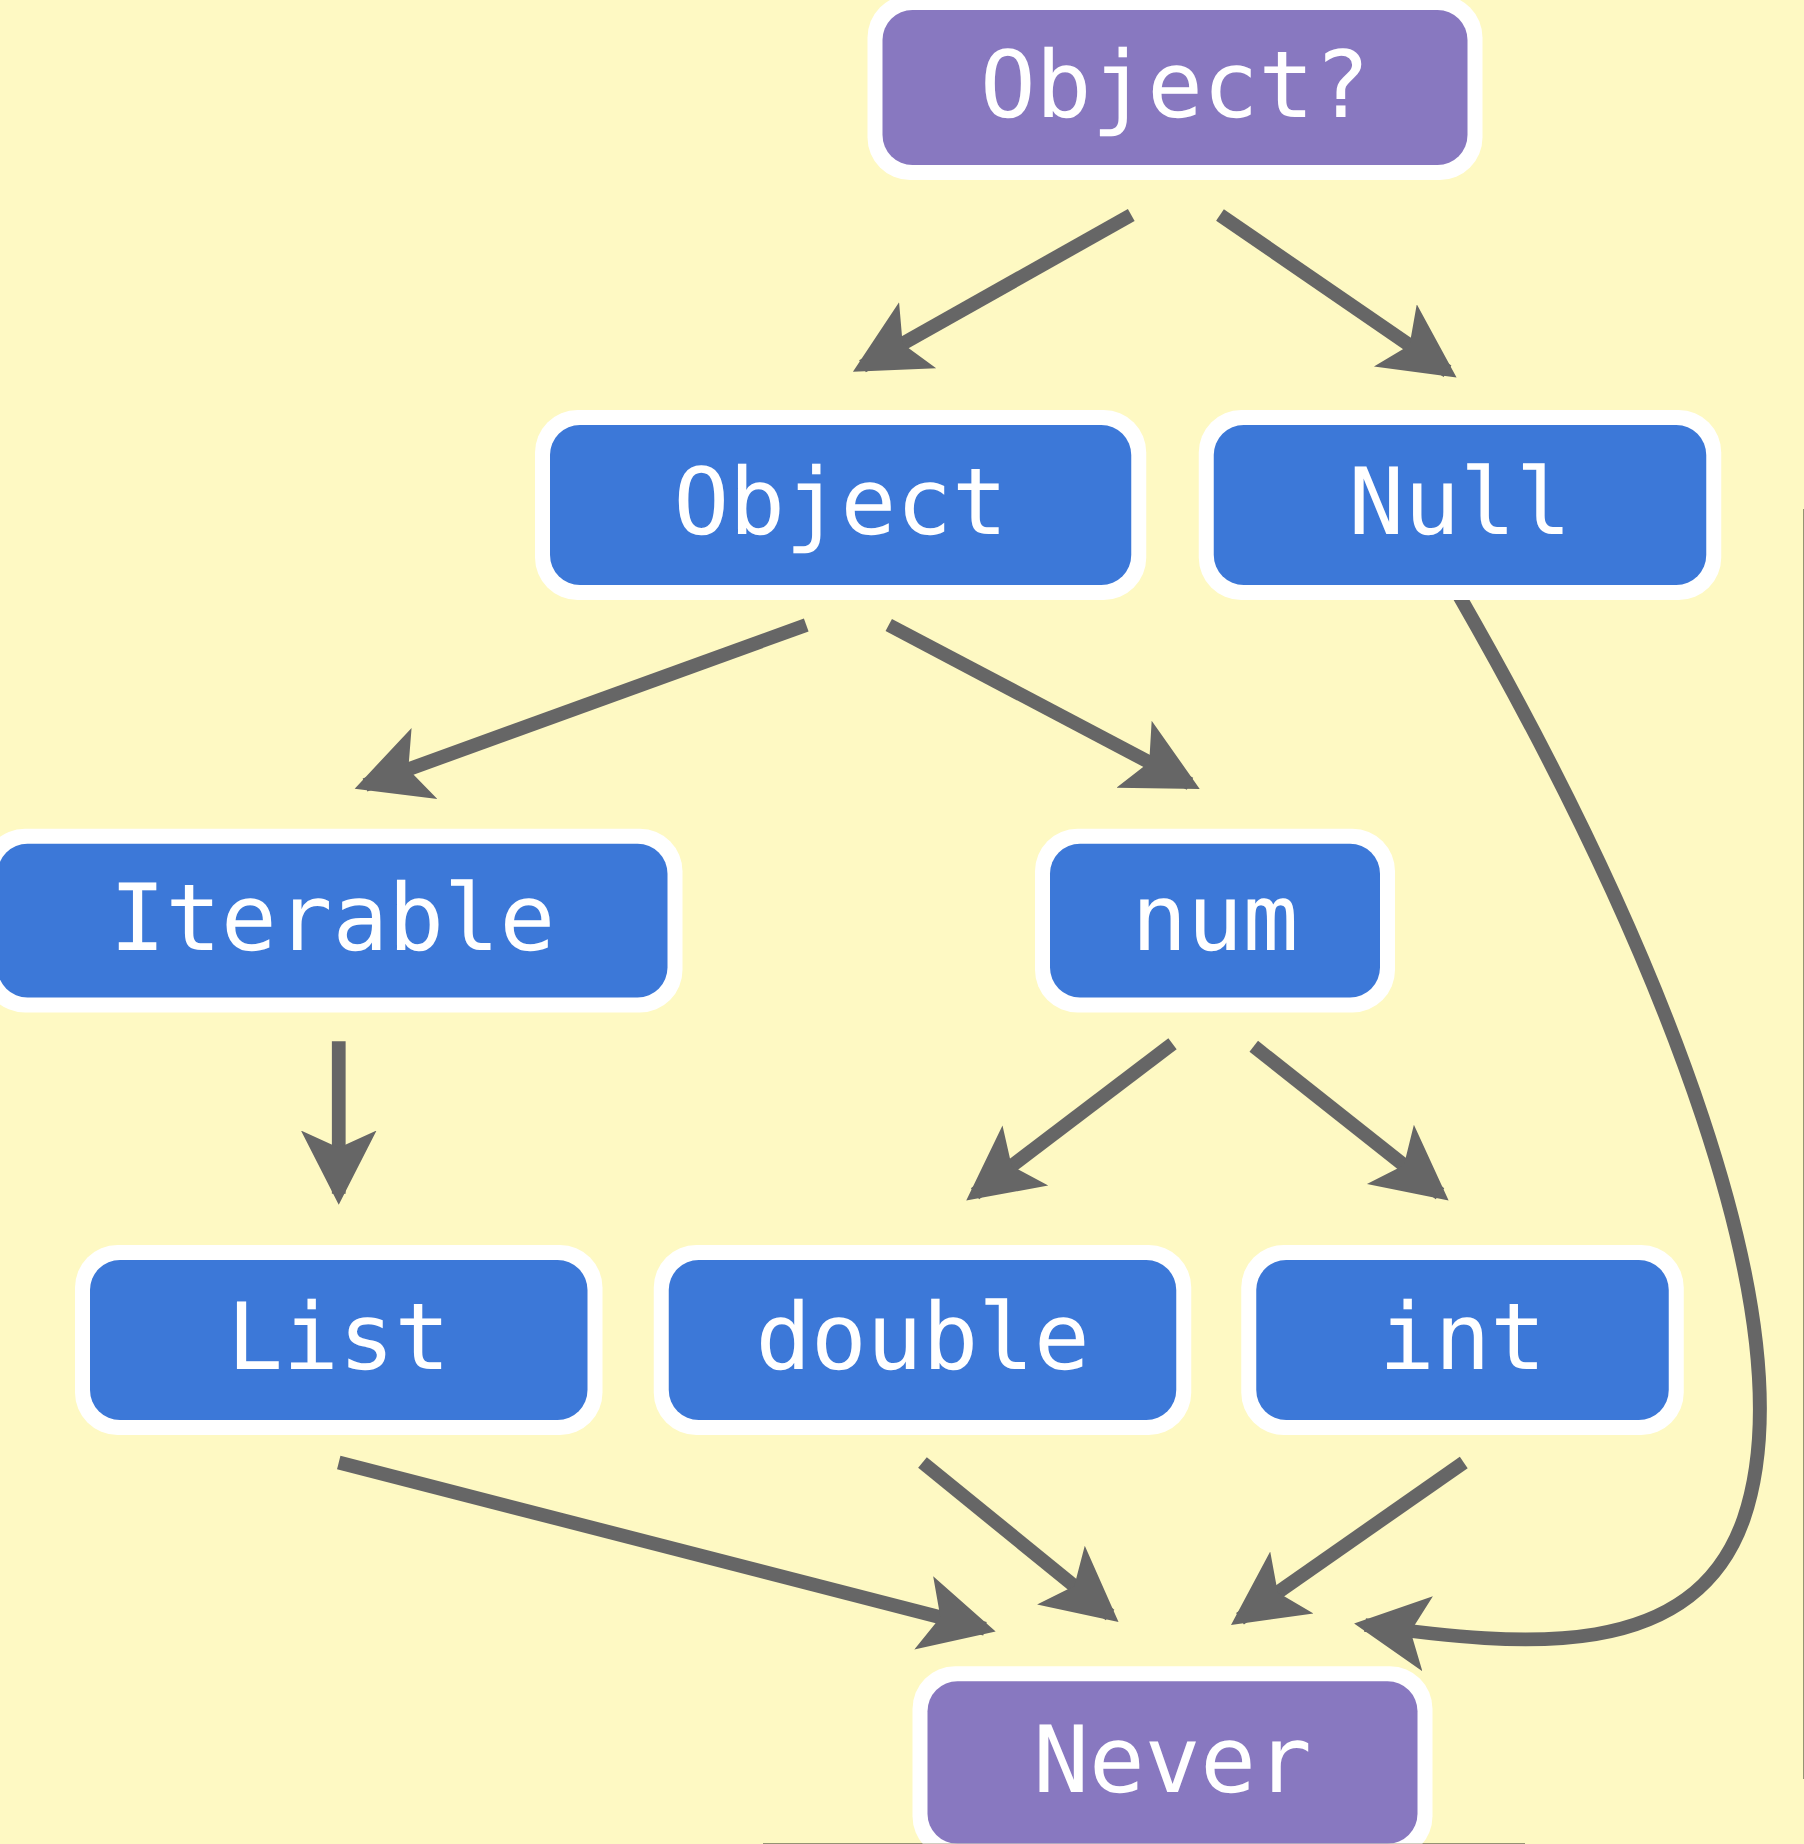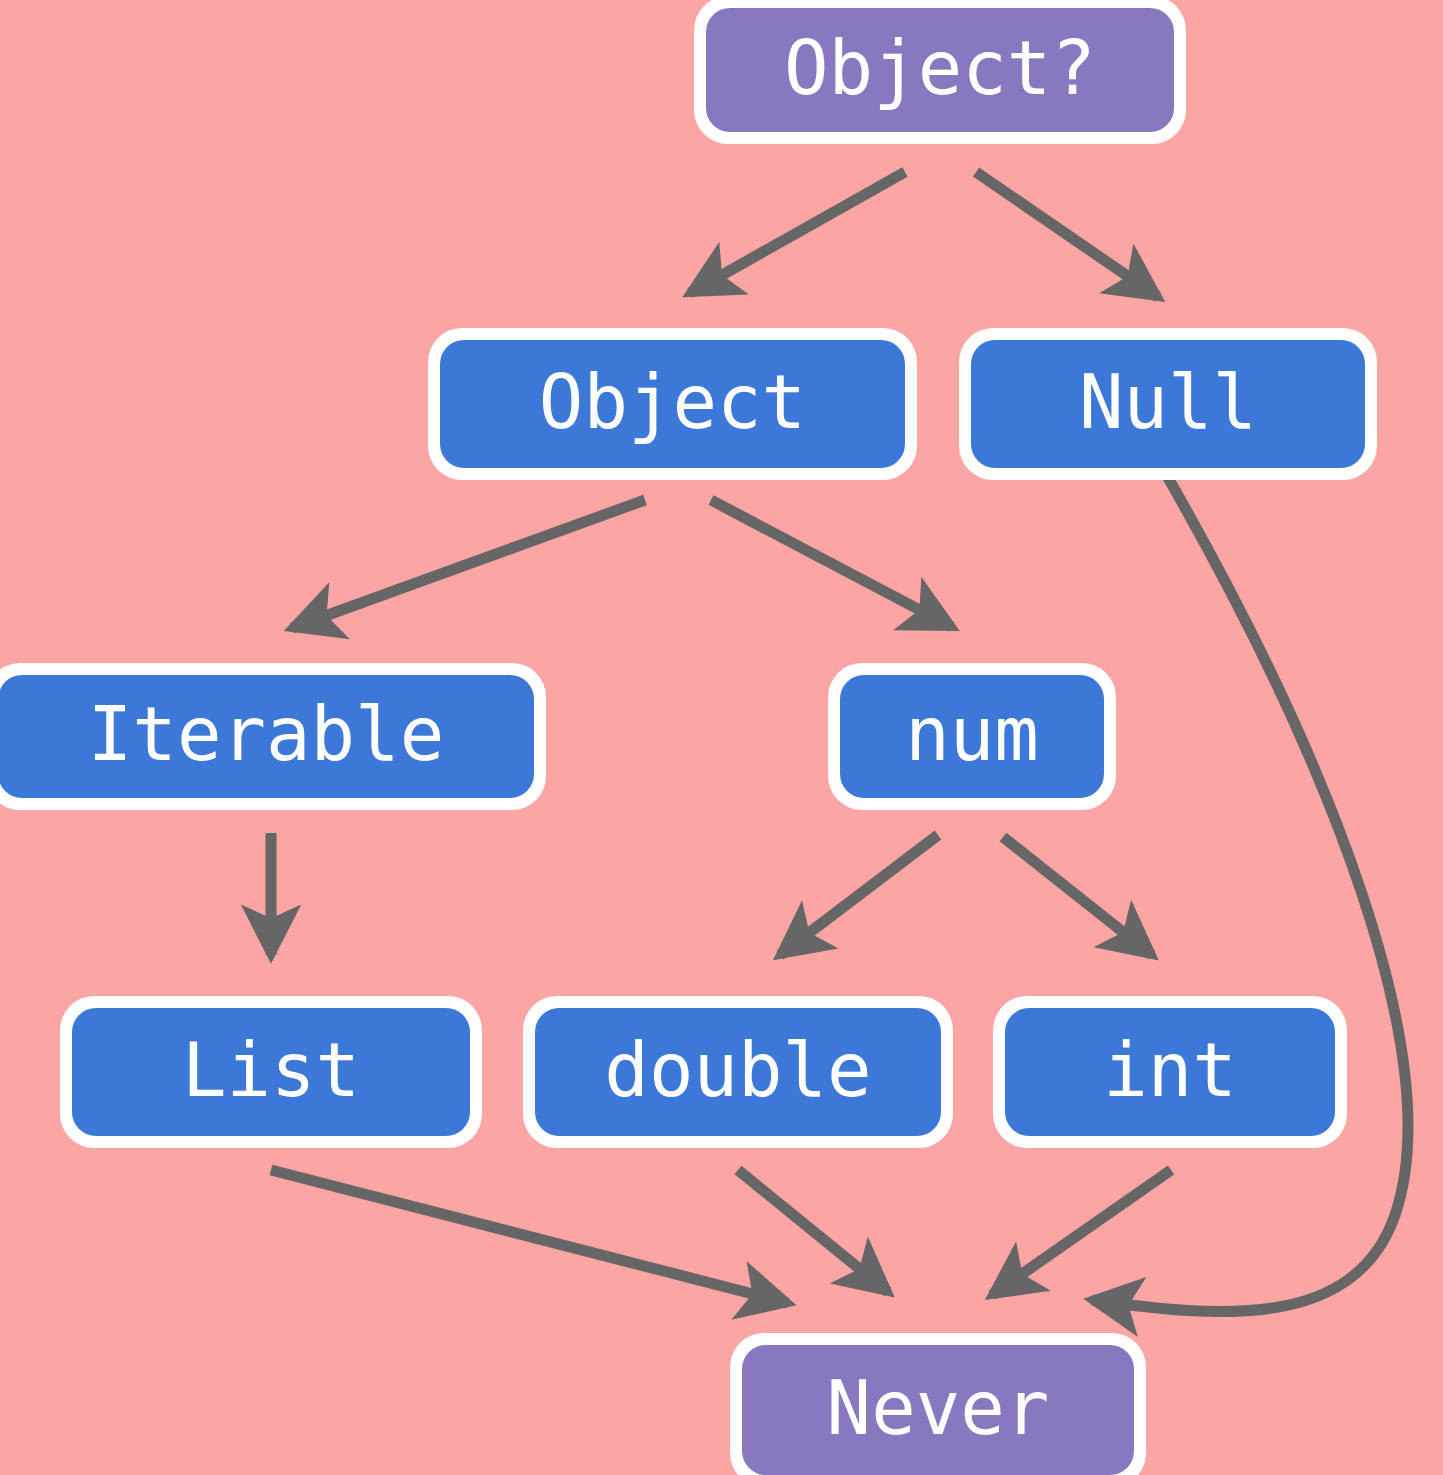--- a/index.html
+++ b/index.html
@@ -4,21 +4,21 @@
 <style>
   html, body {
     margin: 0;
     padding: 0;
     background: #000000;
   }
   #diagram-root {
     position: relative;
     width: 1443px;
     height: 1475px;
-    background: #fca5a5;
+    background: #fef9c3;
     overflow: hidden;
     font-family: "DejaVu Sans Mono", "Liberation Mono", monospace;
   }
   svg.canvas {
     position: absolute;
     inset: 0;
     width: 1443px;
     height: 1475px;
     display: block;
   }

